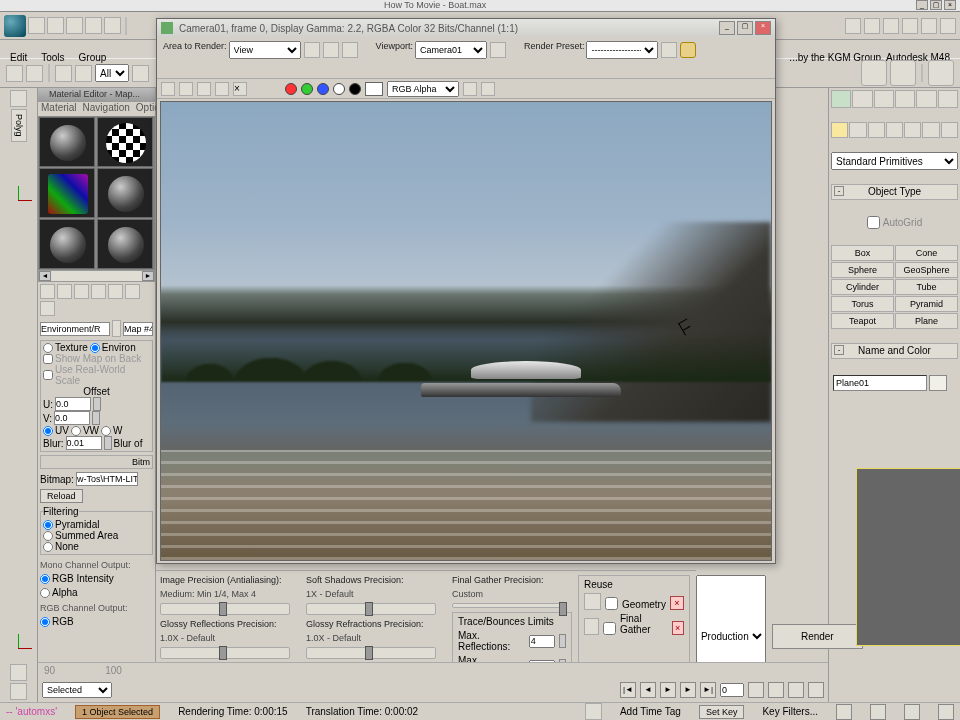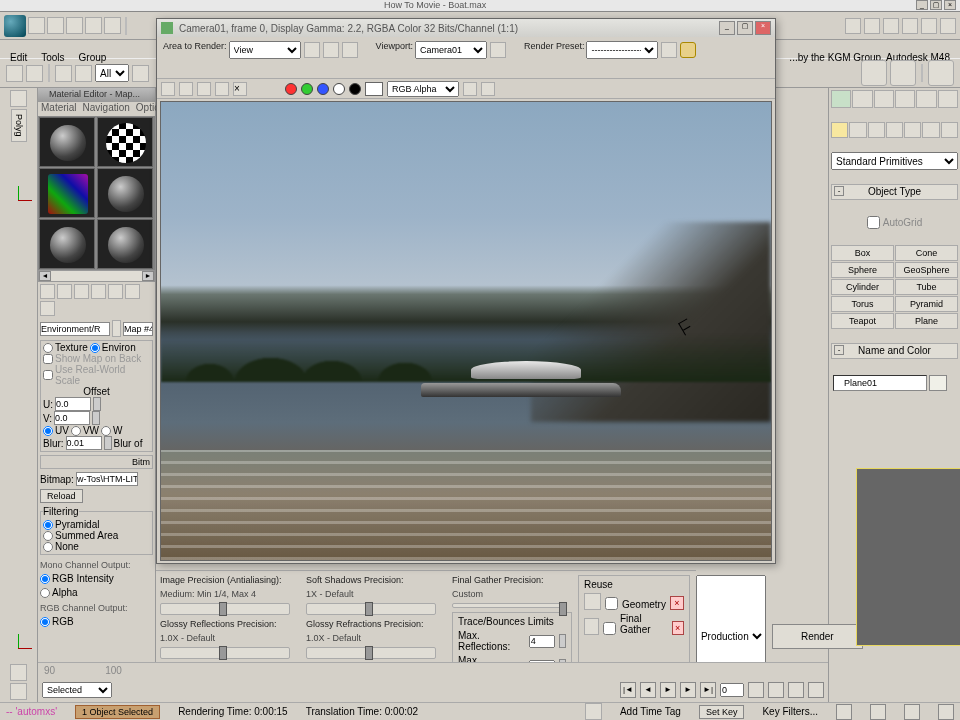--- a/index.html
+++ b/index.html
@@ -132,21 +132,21 @@
 .rtabs .tbtn.active { background:#c8e0c8; }
 .subtabs { display:flex; gap:1px; }
 .subtabs .tbtn { flex:1; height:16px; }
 .subtabs .tbtn.active { background:#f8e8a0; }
 .rselect { width:100%; height:18px; font-size:10px; }
 .rollhdr { height:16px; background:#e0ddd5; border:1px solid #aaa; text-align:center; font-size:9px; line-height:14px; position:relative; }
 .rollhdr .minus { position:absolute; left:2px; top:1px; width:10px; height:10px; border:1px solid #888; font-size:8px; line-height:8px; }
 .autogrid { display:flex; align-items:center; justify-content:center; gap:3px; font-size:9px; color:#888; padding:2px; }
 .objgrid { display:grid; grid-template-columns:1fr 1fr; gap:1px; }
 .objbtn { height:16px; background:#e0ddd5; border:1px solid #aaa; font-size:9px; text-align:center; line-height:14px; }
-.nameinput { width:94px; height:16px; font-size:9px; border:1px inset #888; padding:0 10px; }
+.nameinput { width:94px; height:16px; font-size:9px; border:1px inset #888; padding:0 2px; }
 .colorbox { width:18px; height:16px; background:#f0f0e8; border:1px solid #888; }
 
 
 .vphint { position:absolute; left:700px; bottom:56px; top:380px; width:120px; border:1px solid #e8d860; background:#666; z-index:1; }
 
 
 .timeline { position:absolute; left:38px; right:132px; bottom:18px; height:40px; background:#d4d0c8; border-top:1px solid #aaa; display:flex; flex-direction:column; }
 .timetrack { height:14px; display:flex; align-items:center; padding:0 6px; gap:50px; font-size:8px; color:#888; }
 .timectl { flex:1; display:flex; align-items:center; gap:4px; padding:0 4px; }
 .selinfo { background:#c8a070; border:1px solid #a06030; padding:1px 6px; font-size:9px; }

